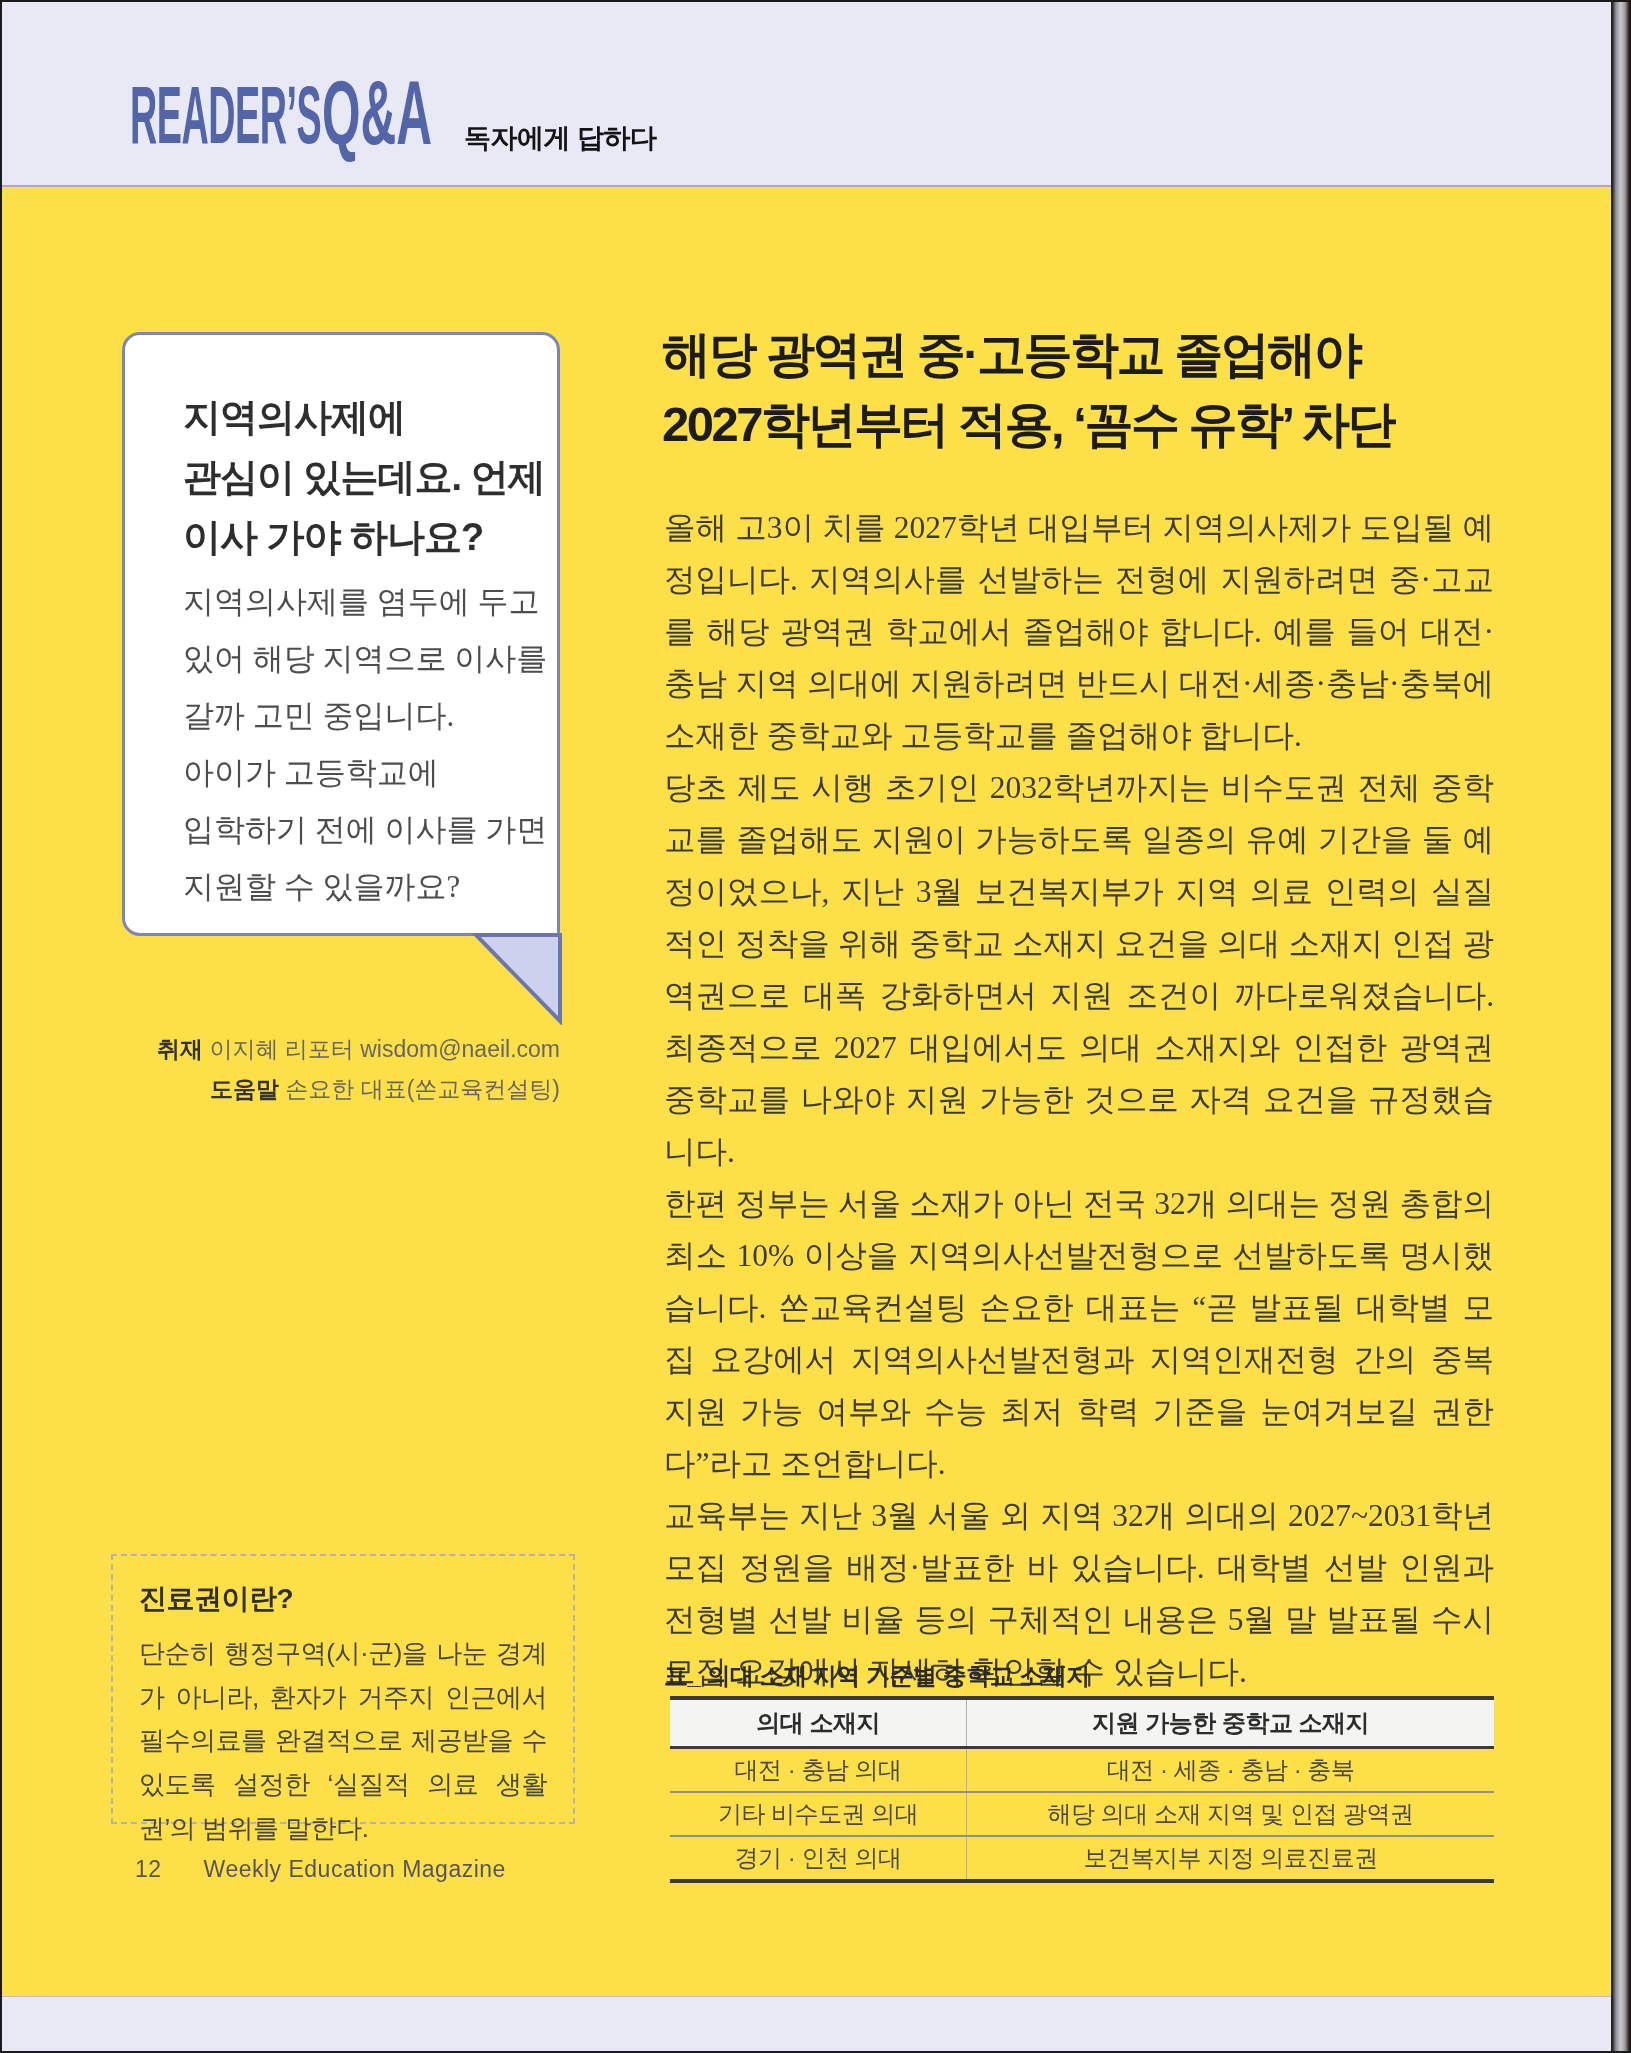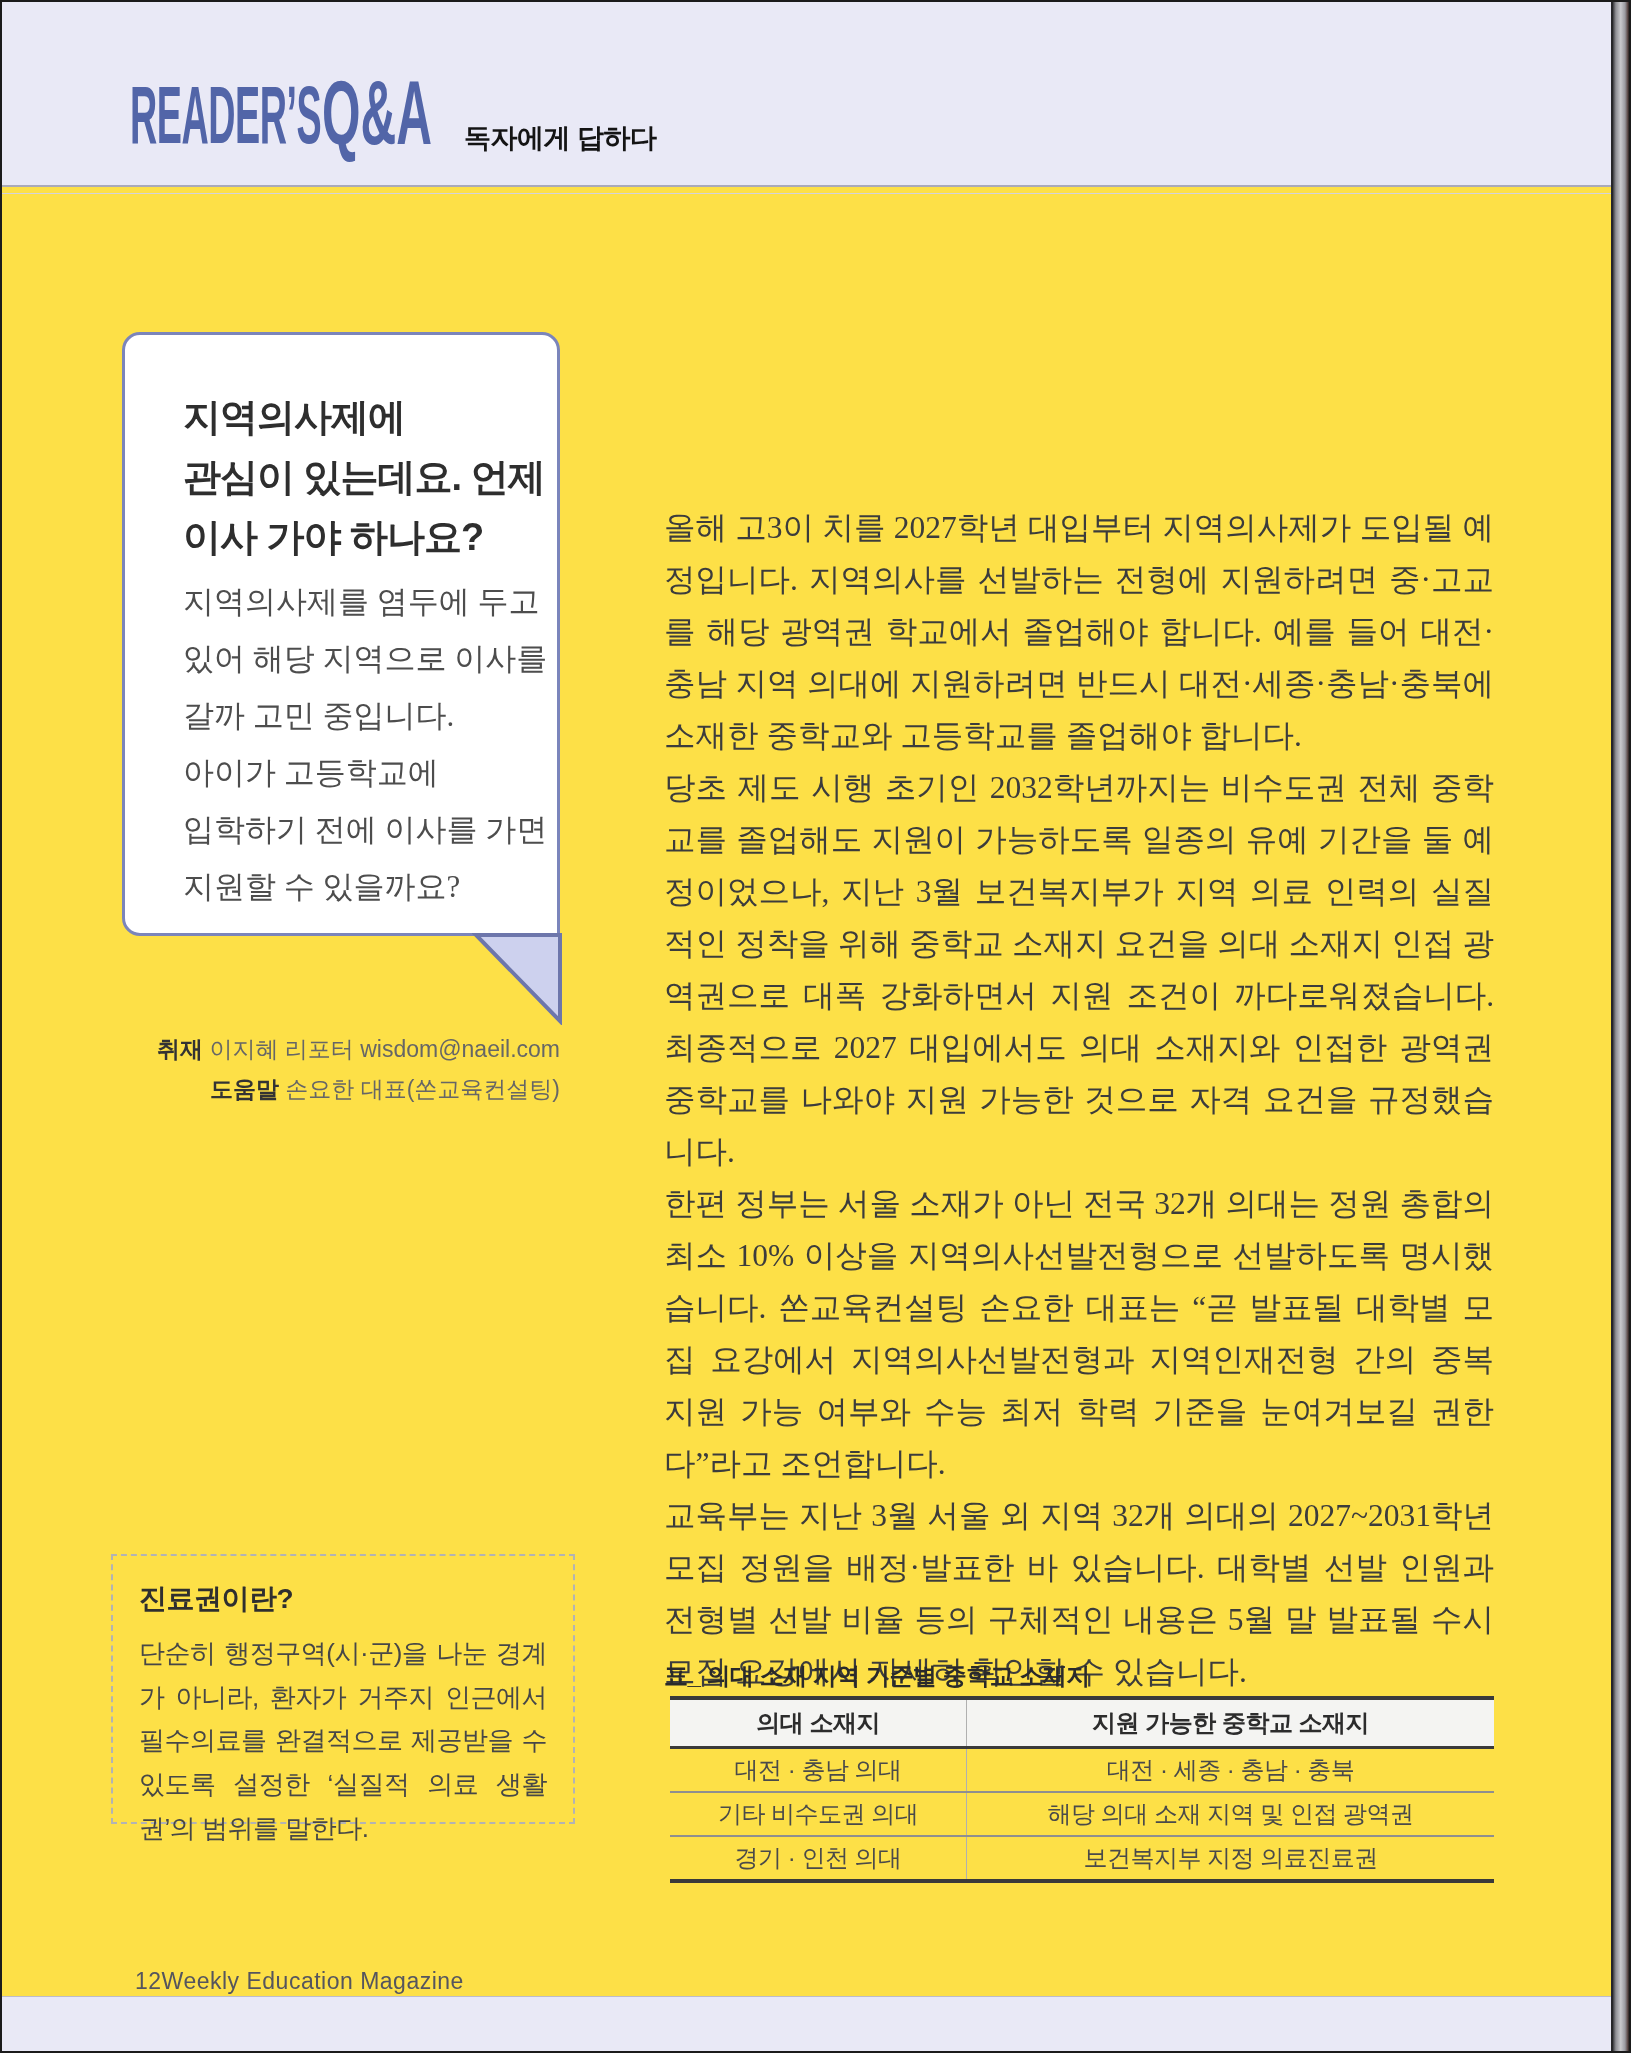--- a/index.html
+++ b/index.html
@@ -105,22 +105,22 @@
   }
   table.med td {
     font-size:24px; color:#4a4a4a; text-align:center; padding:5px 4px;
     border-bottom:2px solid #8f8f8f; letter-spacing:-0.5px;
   }
   table.med tr:last-child td { border-bottom:4px solid #3a3a3a; }
   table.med th:first-child, table.med td:first-child { border-right:1px solid #b0b0b0; width:36%;text-align:center; }
 
   
   .footer {
-    position:absolute; left:133px; top:1966px; z-index:2;
-    display:flex; font-size:23px; color:#55555e; letter-spacing:0.5px;
+    position:absolute; left:133px; top:1854px; z-index:2;
+    display:flex; gap:42px; font-size:23px; color:#55555e; letter-spacing:0.5px;
   }
 </style>
 </head>
 <body>
 
 <div class="page">
 
   <div class="band-top"></div>
   <div class="band-hairline"></div>
 
@@ -145,20 +145,24 @@
   </div>
   <svg class="bubble-tail" width="92" height="92">
     <polygon points="4,2 88,2 88,88" fill="#cdd1ee" stroke="#6d76ab" stroke-width="4"></polygon>
   </svg>
 
   <div class="byline">
     <div><b>취재</b><span> 이지혜 리포터 wisdom@naeil.com</span></div>
     <div><b>도움말</b><span> 손요한 대표(쏜교육컨설팅)</span></div>
   </div>
 
+  <div class="art-title">
+    <div>해당 광역권 중·고등학교 졸업해야</div>
+    <div>2027학년부터 적용, ‘꼼수 유학’ 차단</div>
+  </div>
 
   <div class="art-body">
     <p>올해 고3이 치를 2027학년 대입부터 지역의사제가 도입될 예정입니다. 지역의사를 선발하는 전형에 지원하려면 중·고교를 해당 광역권 학교에서 졸업해야 합니다. 예를 들어 대전·충남 지역 의대에 지원하려면 반드시 대전·세종·충남·충북에 소재한 중학교와 고등학교를 졸업해야 합니다.</p>
     <p>당초 제도 시행 초기인 2032학년까지는 비수도권 전체 중학교를 졸업해도 지원이 가능하도록 일종의 유예 기간을 둘 예정이었으나, 지난 3월 보건복지부가 지역 의료 인력의 실질적인 정착을 위해 중학교 소재지 요건을 의대 소재지 인접 광역권으로 대폭 강화하면서 지원 조건이 까다로워졌습니다. 최종적으로 2027 대입에서도 의대 소재지와 인접한 광역권 중학교를 나와야 지원 가능한 것으로 자격 요건을 규정했습니다.</p>
     <p>한편 정부는 서울 소재가 아닌 전국 32개 의대는 정원 총합의 최소 10% 이상을 지역의사선발전형으로 선발하도록 명시했습니다. 쏜교육컨설팅 손요한 대표는 “곧 발표될 대학별 모집 요강에서 지역의사선발전형과 지역인재전형 간의 중복 지원 가능 여부와 수능 최저 학력 기준을 눈여겨보길 권한다”라고 조언합니다.</p>
     <p>교육부는 지난 3월 서울 외 지역 32개 의대의 2027~2031학년 모집 정원을 배정·발표한 바 있습니다. 대학별 선발 인원과 전형별 선발 비율 등의 구체적인 내용은 5월 말 발표될 수시 모집 요강에서 자세히 확인할 수 있습니다.</p>
   </div>
 
   <div class="sidebox">
     <div class="sidebox-title">진료권이란?</div>

